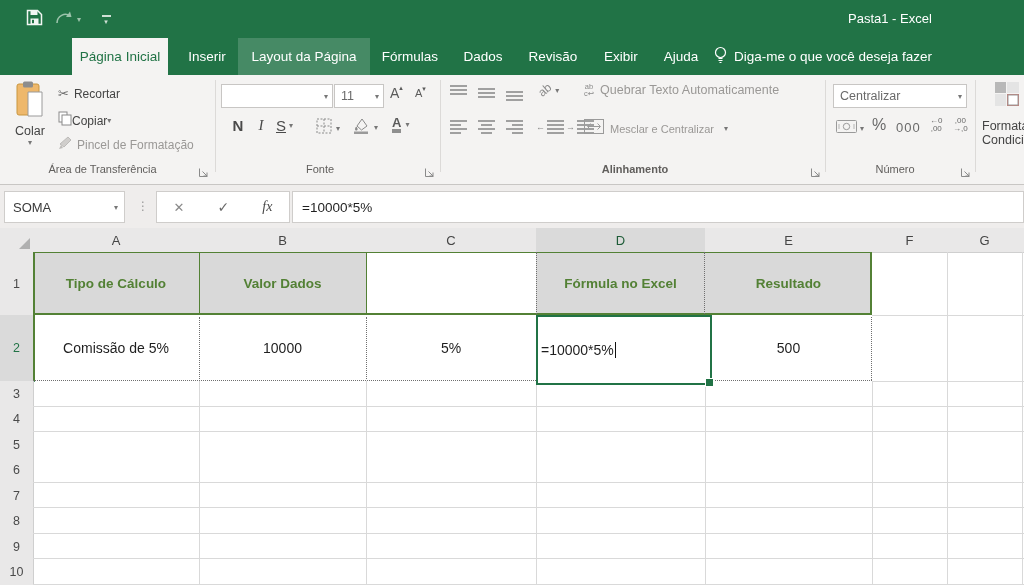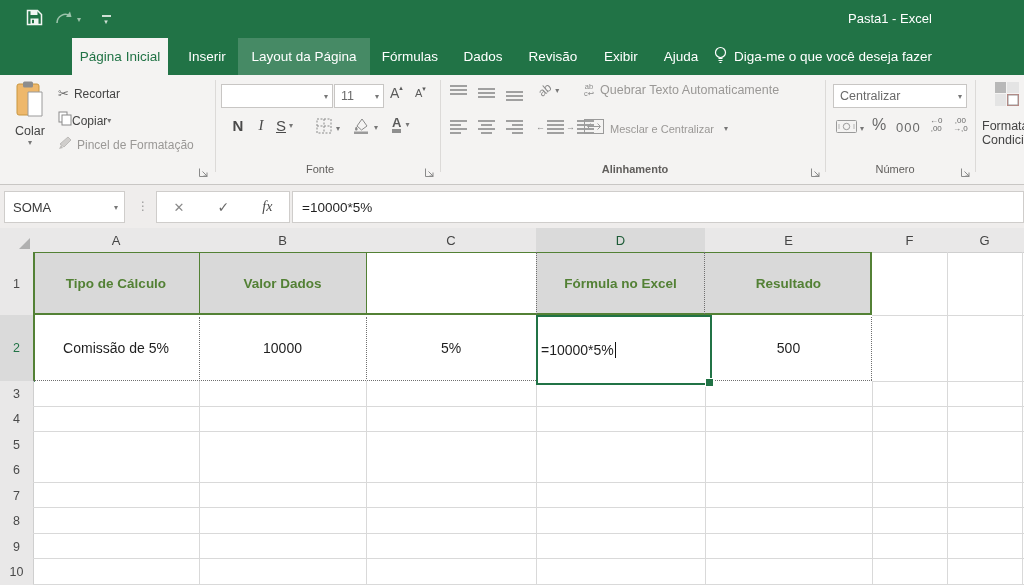--- a/index.html
+++ b/index.html
@@ -158,20 +158,21 @@
     </div>
     <div class="icobtn" style="left:58px;top:61px;gap:5px;">
       <span>
         <svg width="14" height="14" viewBox="0 0 14 14">
             <path d="M2 8 L10 1 L13 4 L6 11 Z" fill="#d0cecc" stroke="#bdbbb9"></path>
             <path d="M3 9 L1 13 L5 12 Z" fill="#bdbbb9"></path>
           </svg>
       </span>
       <span class="rlabel gray">Pincel de Formatação</span>
     </div>
+    <div class="glabel" style="left:0;width:205px;">Área de Transferência</div>
     <div class="launcher" style="left:198px;">
       <svg width="11" height="11" viewBox="0 0 11 11">
           <path d="M1.5 1.5 V9.5 H9.5" fill="none" stroke="#8a8a8a"></path>
           <path d="M4.5 4.5 L9 9 M9 5.5 V9 H5.5" fill="none" stroke="#8a8a8a"></path>
         </svg>
     </div>
 
     <div class="combo" style="left:221px;top:9px;width:110px;">
       <span style="padding-left:6px;"></span>
       <span class="ddp">▾</span>

